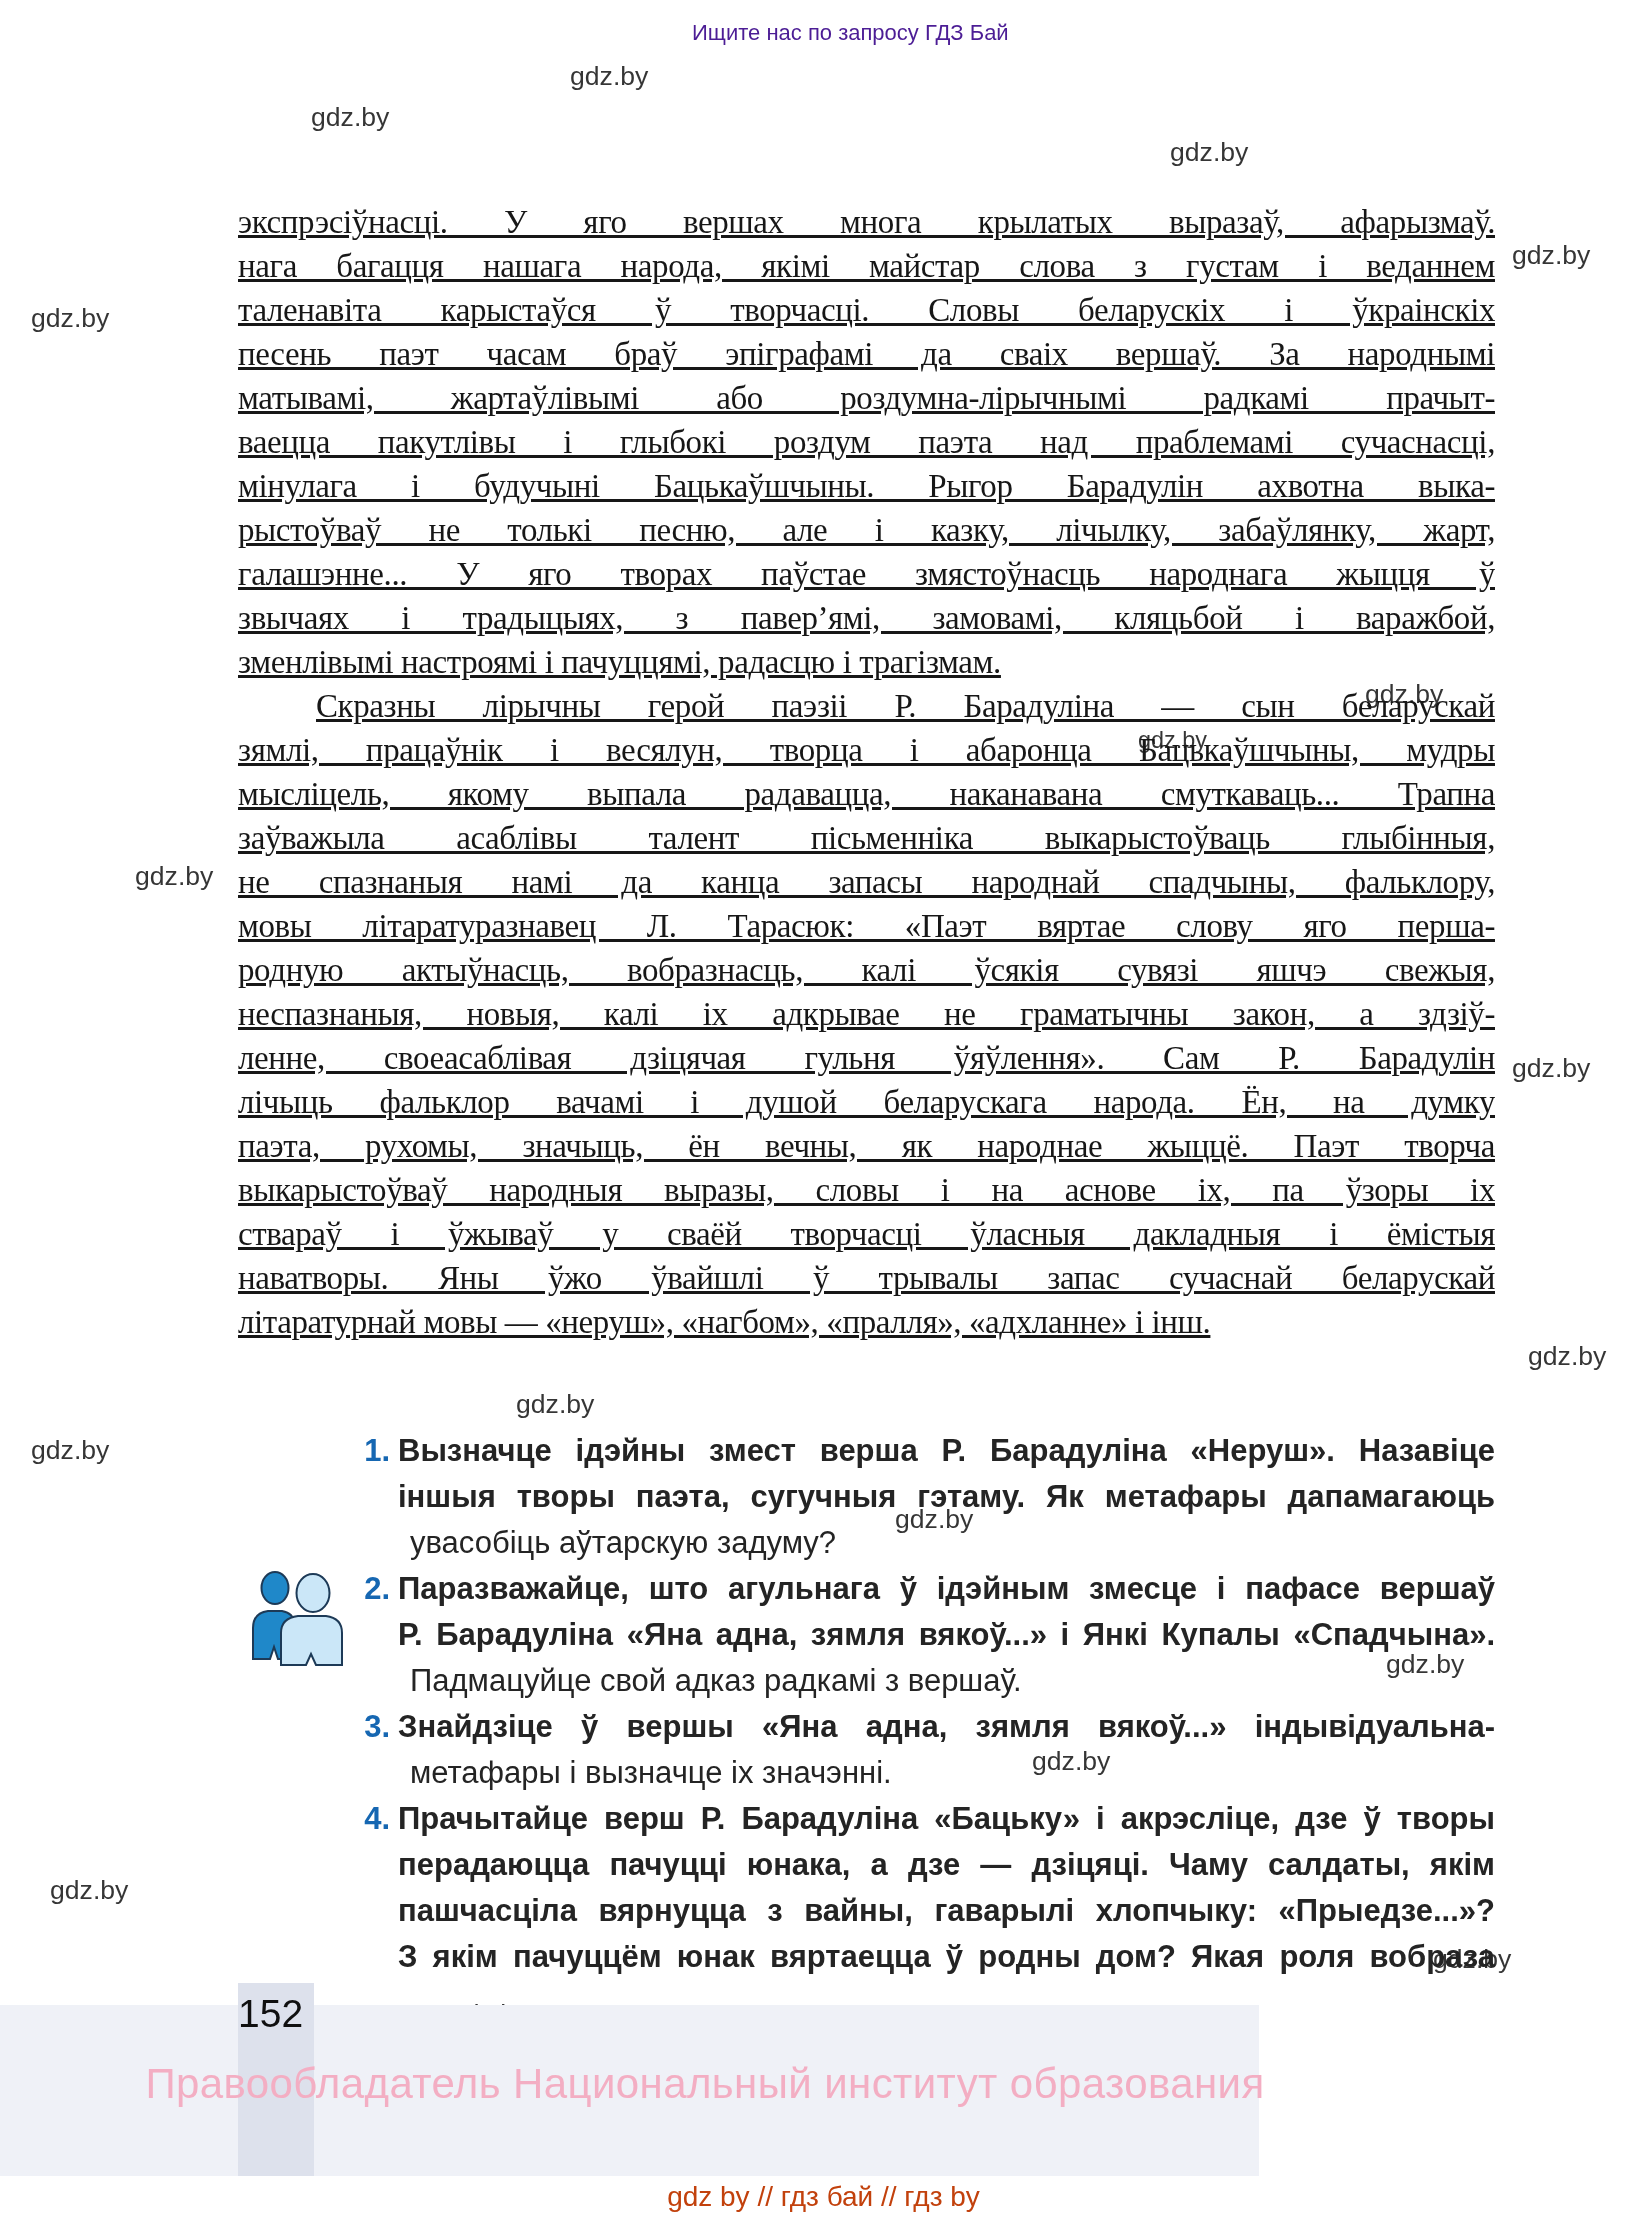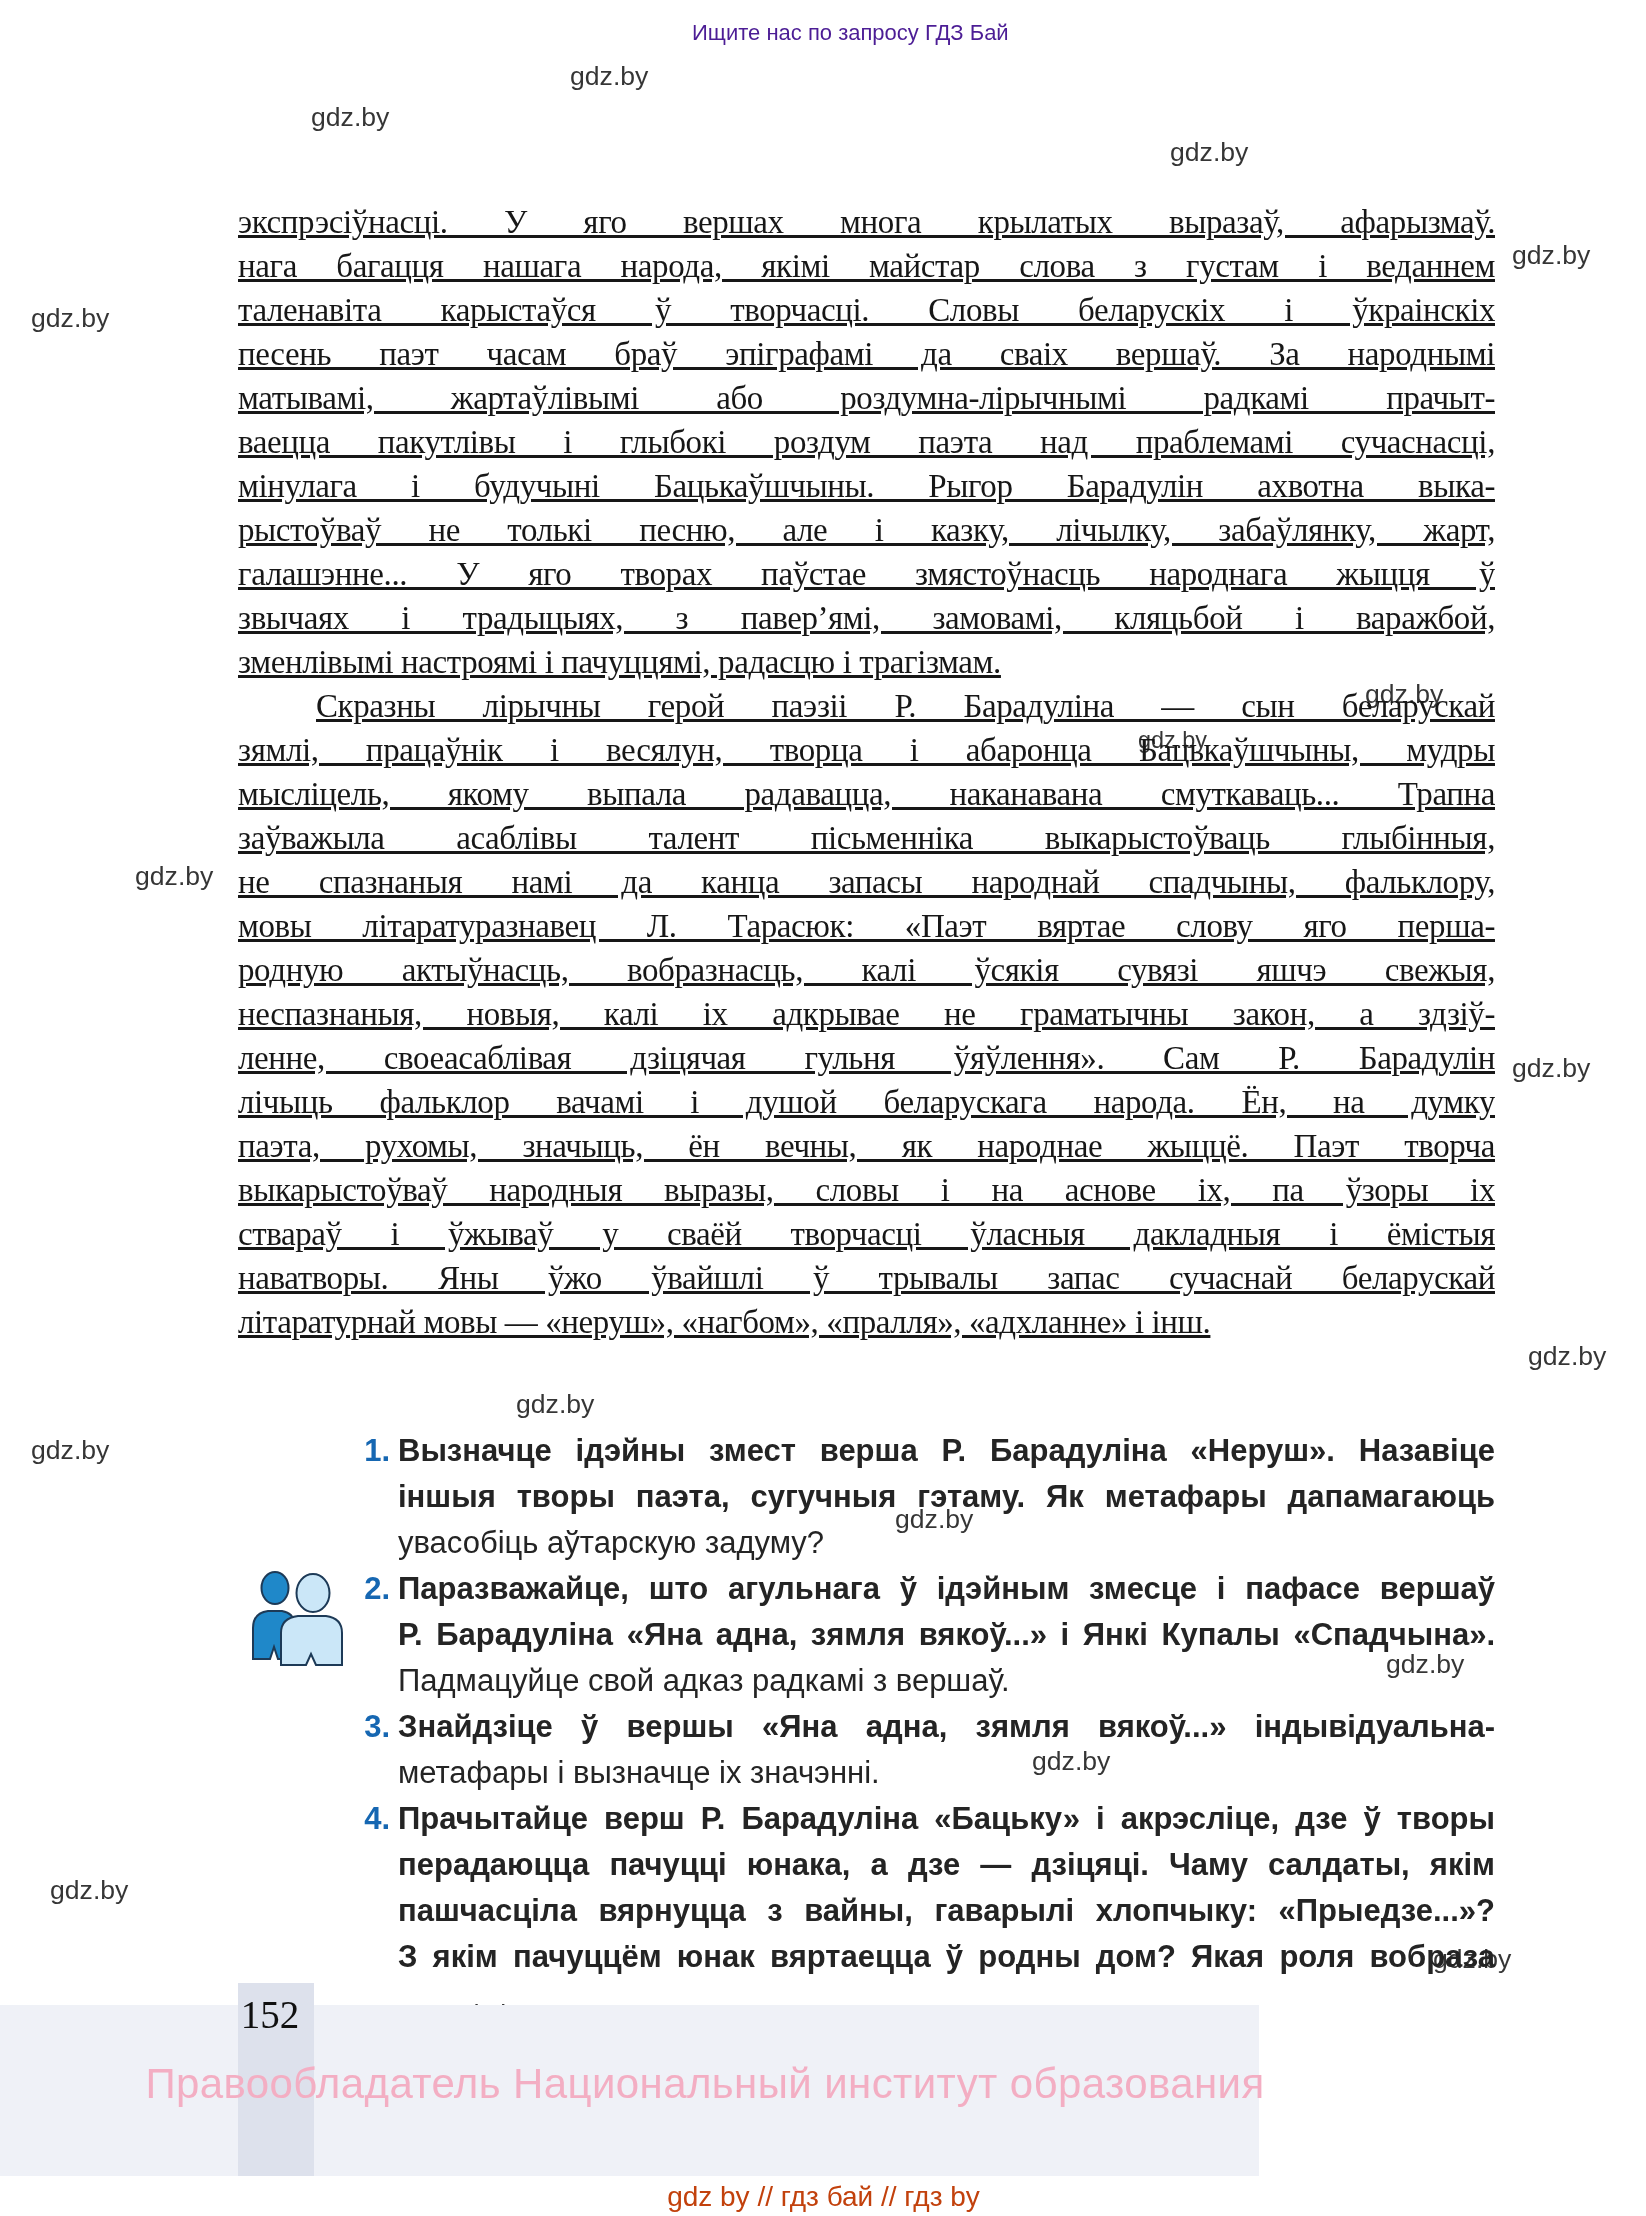--- a/index.html
+++ b/index.html
@@ -26,27 +26,27 @@
   .exercises{
     position:absolute;left:398px;top:1428px;width:1097px;
     font-family:"Liberation Sans", sans-serif;font-size:31px;line-height:46px;color:#242424;
   }
   .ex-item{position:relative;}
   .ex-num{
     position:absolute;left:-58px;top:0;width:50px;text-align:right;
     color:#1667b2;font-weight:bold;
   }
   .exercises .jl{height:46px;text-align:justify;text-align-last:justify;overflow:hidden;font-weight:bold;}
-  .exercises .tl{text-align:left;overflow:hidden;}
+  .exercises .tl{text-align:left;overflow:hidden;margin-left:12px;}
   .people-icon{position:absolute;left:247px;top:1567px;width:100px;height:102px;}
   .rect-wide{position:absolute;left:0;top:2005px;width:1259px;height:171px;background:#eff1f7;}
   .rect-strip{position:absolute;left:238px;top:1983px;width:76px;height:193px;background:#dde1ec;}
   .page-num{
     position:absolute;left:238px;top:1992px;width:64px;text-align:center;
-    font-family:Liberation Serif, serif;font-size:39px;color:#101010;
+    font-family:Liberation Sans, sans-serif;font-size:39px;color:#101010;
   }
   .copyright{
     position:absolute;left:0;top:2060px;width:1410px;text-align:center;
     font-family:"Liberation Sans", sans-serif;font-size:42px;color:#f3aec3;
     letter-spacing:0.4px;white-space:nowrap;
   }
   .footer-links{
     position:absolute;left:0;top:2181px;width:1647px;text-align:center;
     font-family:"Liberation Sans", sans-serif;font-size:28px;color:#c2410c;
     white-space:nowrap;

